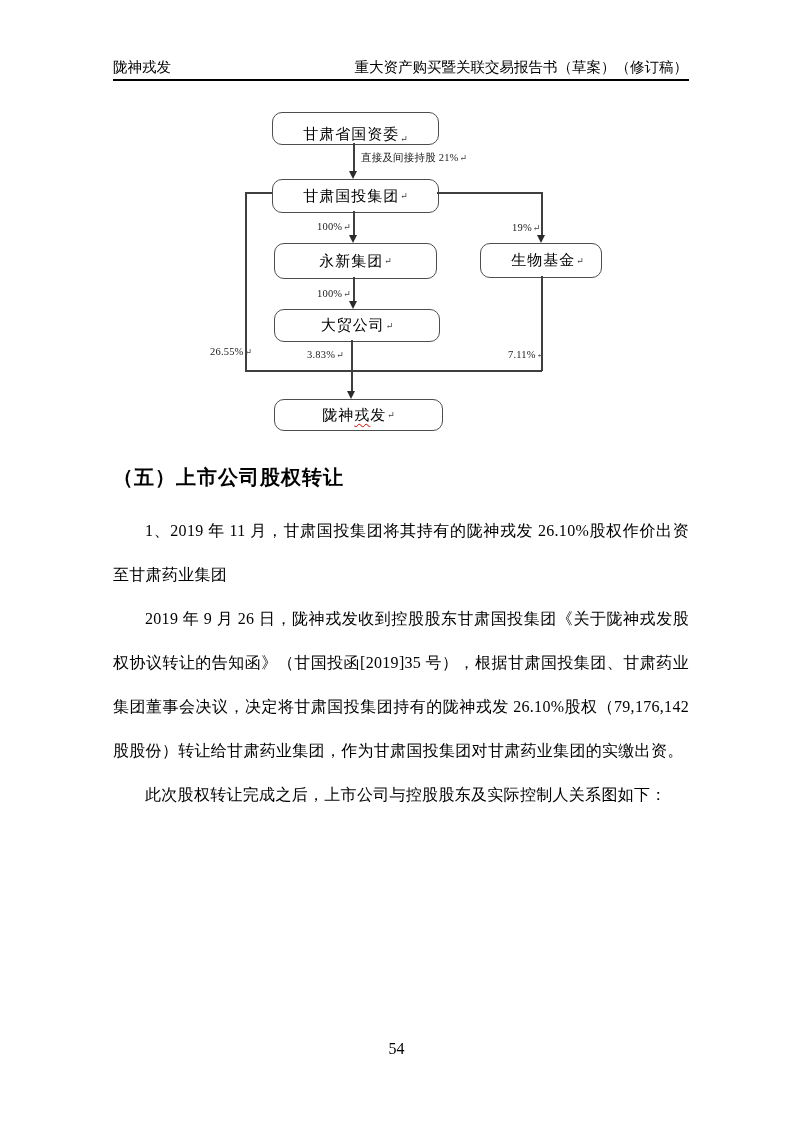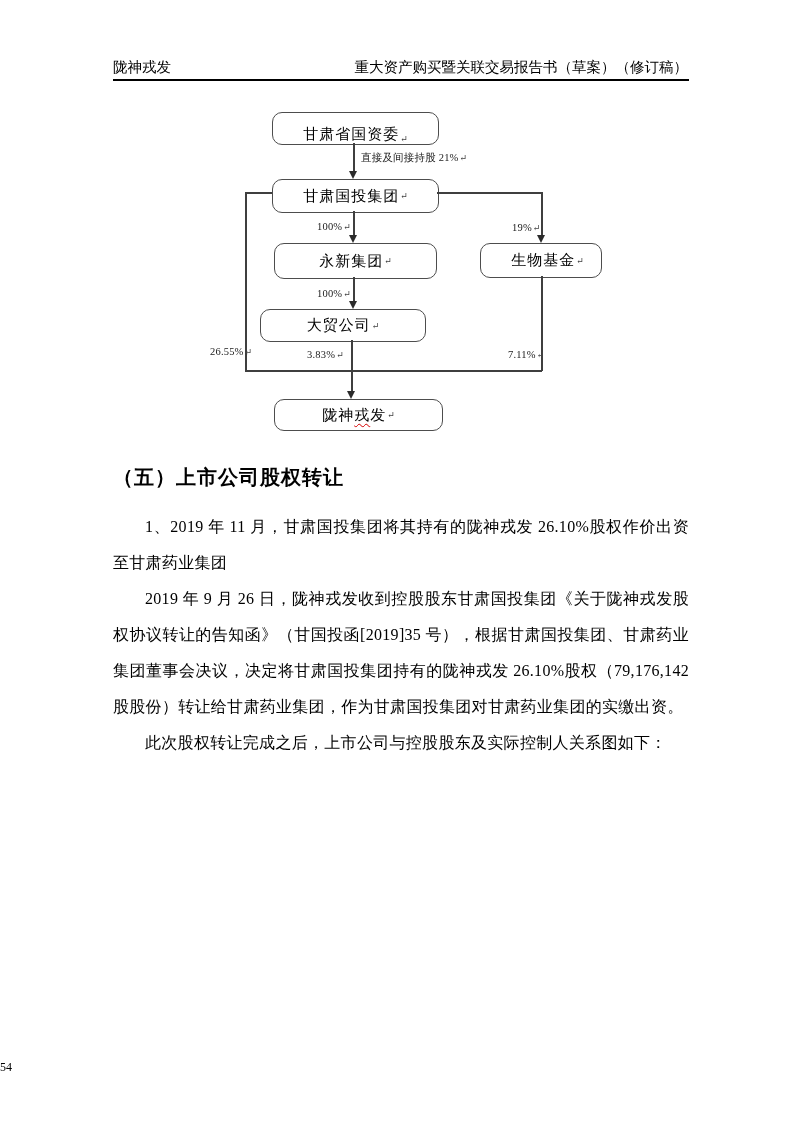--- a/index.html
+++ b/index.html
@@ -53,29 +53,29 @@
   .section-heading{
     position:absolute;left:113px;top:464px;width:576px;
     font-family:"Liberation Sans","DejaVu Sans",sans-serif;
     font-weight:bold;font-size:20px;letter-spacing:1px;
     margin:0;
   }
   .body-block{position:absolute;left:113px;top:509px;width:576px;}
   .body-block p{
     margin:0;
     font-size:16px;
-    line-height:36px;
+    line-height:44px;
     text-align:justify;
     text-indent:2em;
     letter-spacing:0.3px;
   }
   
   .page-number{
     position:absolute;left:0;top:1040px;width:100%;
-    text-align:left;font-size:12px;margin-top:20px;
+    text-align:center;font-size:16px;
   }
 </style>
 </head>
 <body>
 
 <div class="page">
 
   <div class="hdr-left">陇神戎发</div>
   <div class="hdr-right">重大资产购买暨关联交易报告书（草案）（修订稿）</div>
   <div class="hdr-rule"></div>
@@ -95,21 +95,21 @@
     <div class="node" style="left:274px;top:243px;width:161px;height:34px;">
       <span>永新集团</span>
         <span class="ret">↵</span>
     </div>
 
     <div class="node" style="left:480px;top:243px;width:107px;height:33px;padding-left:13px;">
       <span>生物基金</span>
         <span class="ret">↵</span>
     </div>
 
-    <div class="node" style="left:260px;top:309px;width:164px;height:31px;">
+    <div class="node" style="left:274px;top:309px;width:164px;height:31px;">
       <span>大贸公司</span>
         <span class="ret">↵</span>
     </div>
 
     <div class="node" style="left:274px;top:399px;width:167px;height:30px;">
       <span>陇神</span>
         <span class="misspell">戎</span>
         <span>发</span>
         <span class="ret">↵</span>
     </div>

